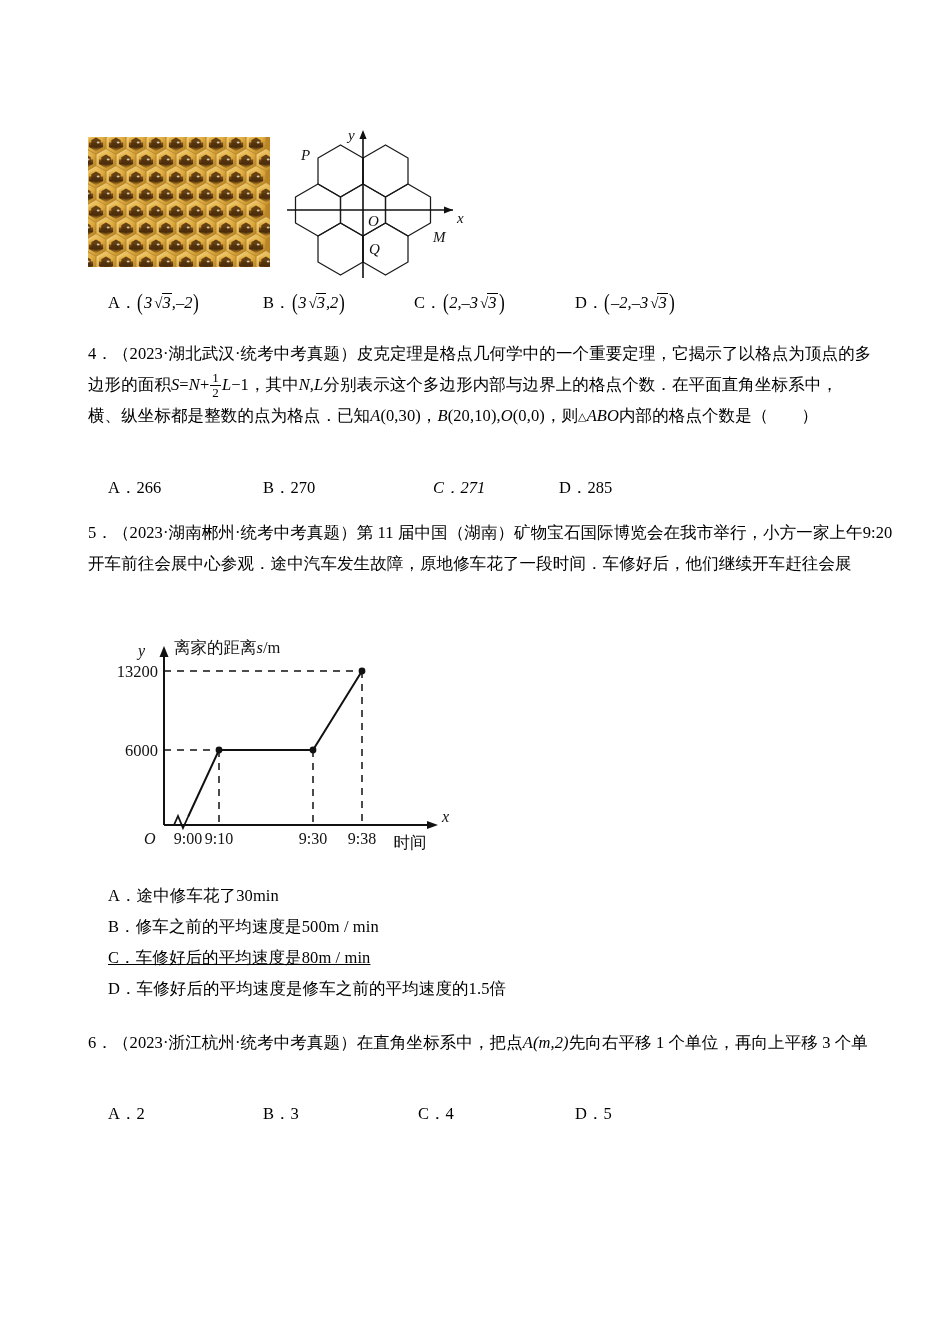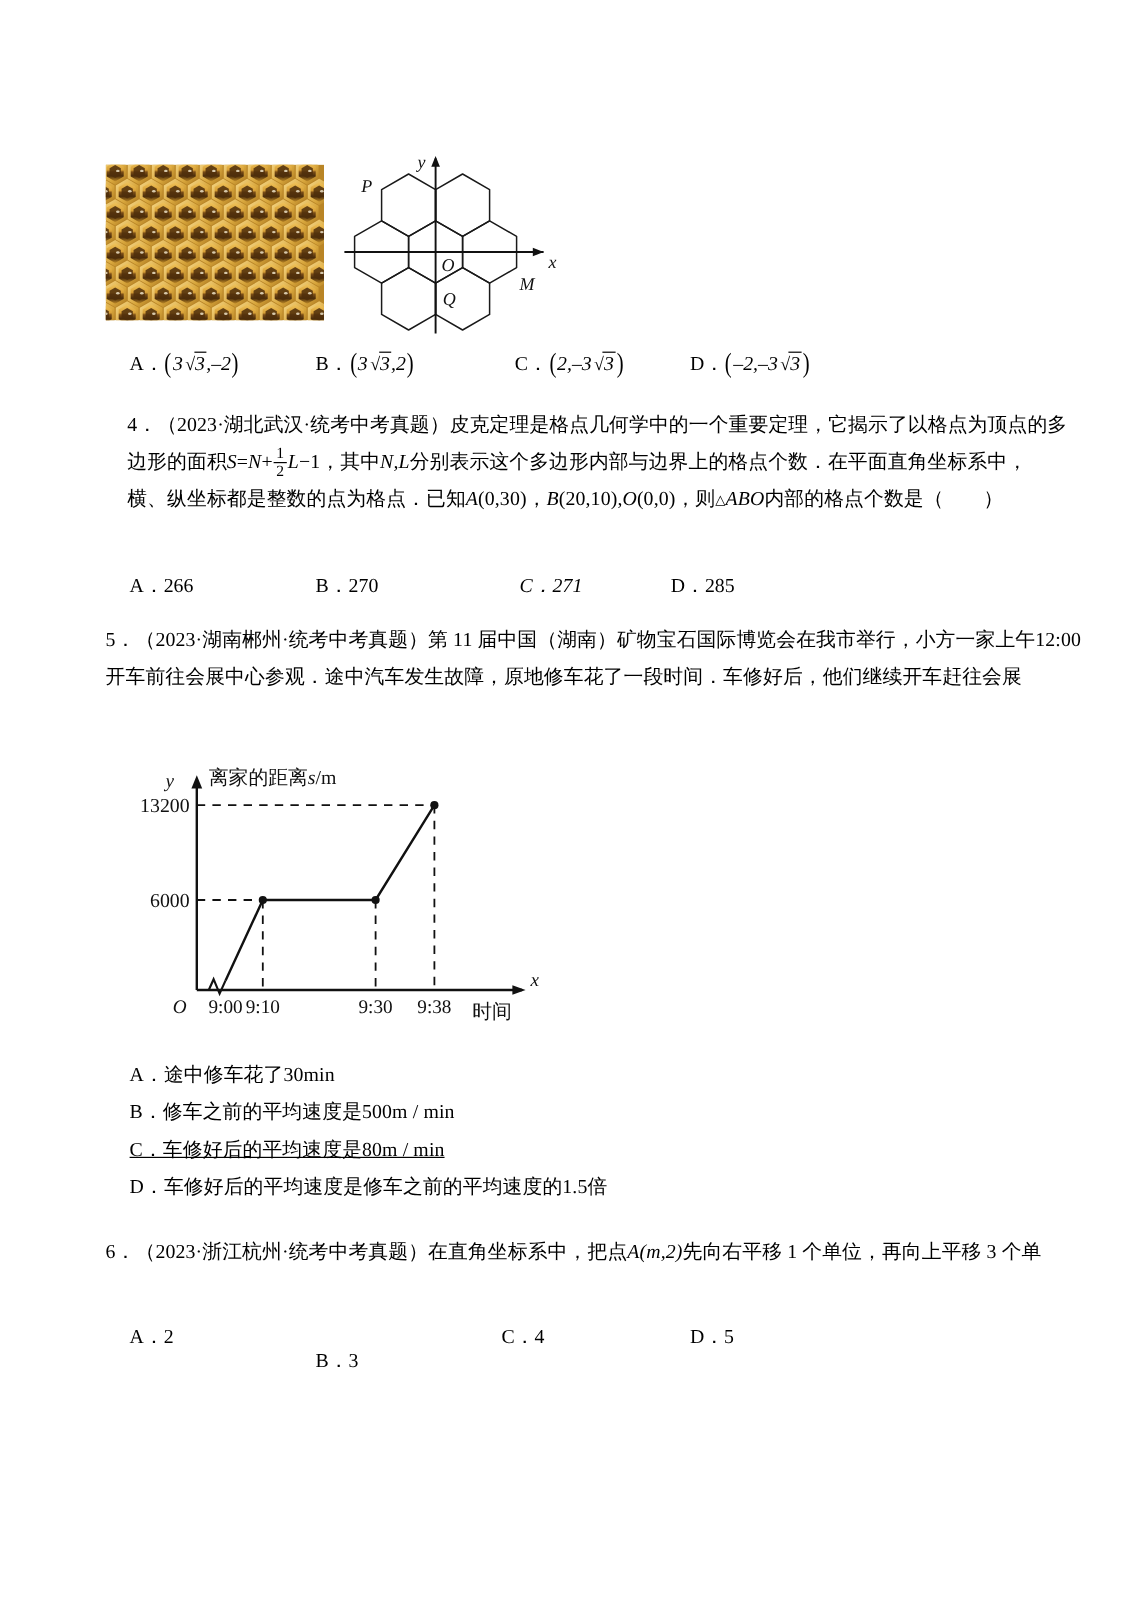--- a/index.html
+++ b/index.html
@@ -277,50 +277,50 @@
       </div>
     </div>
 
     <div class="opts" style="position:absolute; left:0; top:292px; width:780px;">
       <div class="opt" style="left:20px;">
         A．<span class="paren-big">(</span><span class="mathi">3</span><span class="sq"><span class="sqsym">√</span><span class="radicand mathi">3</span></span><span class="mathi">,–2</span><span class="paren-big">)</span>
       </div>
       <div class="opt" style="left:175px;">
         B．<span class="paren-big">(</span><span class="mathi">3</span><span class="sq"><span class="sqsym">√</span><span class="radicand mathi">3</span></span><span class="mathi">,2</span><span class="paren-big">)</span>
       </div>
-      <div class="opt" style="left:341px;">
+      <div class="opt" style="left:326px;">
         C．<span class="paren-big">(</span><span class="mathi">2,–3</span><span class="sq"><span class="sqsym">√</span><span class="radicand mathi">3</span></span><span class="paren-big">)</span>
       </div>
       <div class="opt" style="left:487px;">
         D．<span class="paren-big">(</span><span class="mathi">–2,–3</span><span class="sq"><span class="sqsym">√</span><span class="radicand mathi">3</span></span><span class="paren-big">)</span>
       </div>
     </div>
 
-    <div style="position:absolute; left:0; top:338px; width:790px;margin-left:18px;">
+    <div style="position:absolute; left:0; top:338px; width:790px;">
       <div class="qline">
         <span>4．</span><span>（2023·湖北武汉·统考中考真题）</span><span>皮克定理是格点几何学中的一个重要定理，它揭示了以格点为顶点的多</span>
       </div>
       <div class="qline">
         <span>边形的面积</span><span class="mathi">S</span><span>=</span><span class="mathi">N</span><span>+</span><span class="frac"><span class="num">1</span><span class="den">2</span></span><span class="mathi">L</span><span>−1</span><span>，其中</span><span class="mathi">N,L</span><span>分别表示这个多边形内部与边界上的格点个数．在平面直角坐标系中，</span>
       </div>
       <div class="qline">
         <span>横、纵坐标都是整数的点为格点．已知</span><span class="mathi">A</span><span>(0,30)</span><span>，</span><span class="mathi">B</span><span>(20,10)</span><span>,</span><span class="mathi">O</span><span>(0,0)</span><span>，则</span><span class="sub-tri">△</span><span class="mathi">ABO</span><span>内部的格点个数是（　　）</span>
       </div>
     </div>
 
     <div class="opts" style="position:absolute; left:0; top:477px; width:780px;">
       <div class="opt" style="left:20px;">A．266</div>
       <div class="opt" style="left:175px;">B．270</div>
       <div class="opt" style="left:345px;font-style:italic;">C．271</div>
       <div class="opt" style="left:471px;">D．285</div>
     </div>
 
     <div style="position:absolute; left:0; top:517px; width:790px;">
       <div class="qline">
-        <span>5．</span><span>（2023·湖南郴州·统考中考真题）</span><span>第 11 届中国（湖南）矿物宝石国际博览会在我市举行，小方一家上午12:00</span>
+        <span>5．</span><span>（2023·湖南郴州·统考中考真题）</span><span>第 11 届中国（湖南）矿物宝石国际博览会在我市举行，小方一家上午9:20</span>
       </div>
       <div class="qline">开车前往会展中心参观．途中汽车发生故障，原地修车花了一段时间．车修好后，他们继续开车赶往会展</div>
     </div>
 
     <div class="chart-wrap">
       <svg width="400" height="238" viewBox="0 0 400 238" xmlns="http://www.w3.org/2000/svg" font-family="Liberation Serif, serif">
 
         <g stroke="#111" stroke-width="2">
           <line x1="84" y1="197" x2="355" y2="197"></line>
           <line x1="84" y1="197" x2="84" y2="26"></line>
@@ -370,19 +370,19 @@
     </div>
 
     <div style="position:absolute; left:0; top:1027px; width:790px;">
       <div class="qline">
         <span>6．</span><span>（2023·浙江杭州·统考中考真题）</span><span>在直角坐标系中，把点</span><span class="mathi">A</span><span class="mathi">(m,2)</span><span>先向右平移 1 个单位，再向上平移 3 个单</span>
       </div>
     </div>
 
     <div class="opts" style="position:absolute; left:0; top:1103px; width:780px;text-decoration:underline;">
       <div class="opt" style="left:20px;">A．2</div>
-      <div class="opt" style="left:175px;margin-top:20px;">B．3</div>
+      <div class="opt" style="left:175px;">B．3</div>
       <div class="opt" style="left:330px;">C．4</div>
       <div class="opt" style="left:487px;">D．5</div>
     </div>
 
   </div>
 </div>
 
 </body></html>

